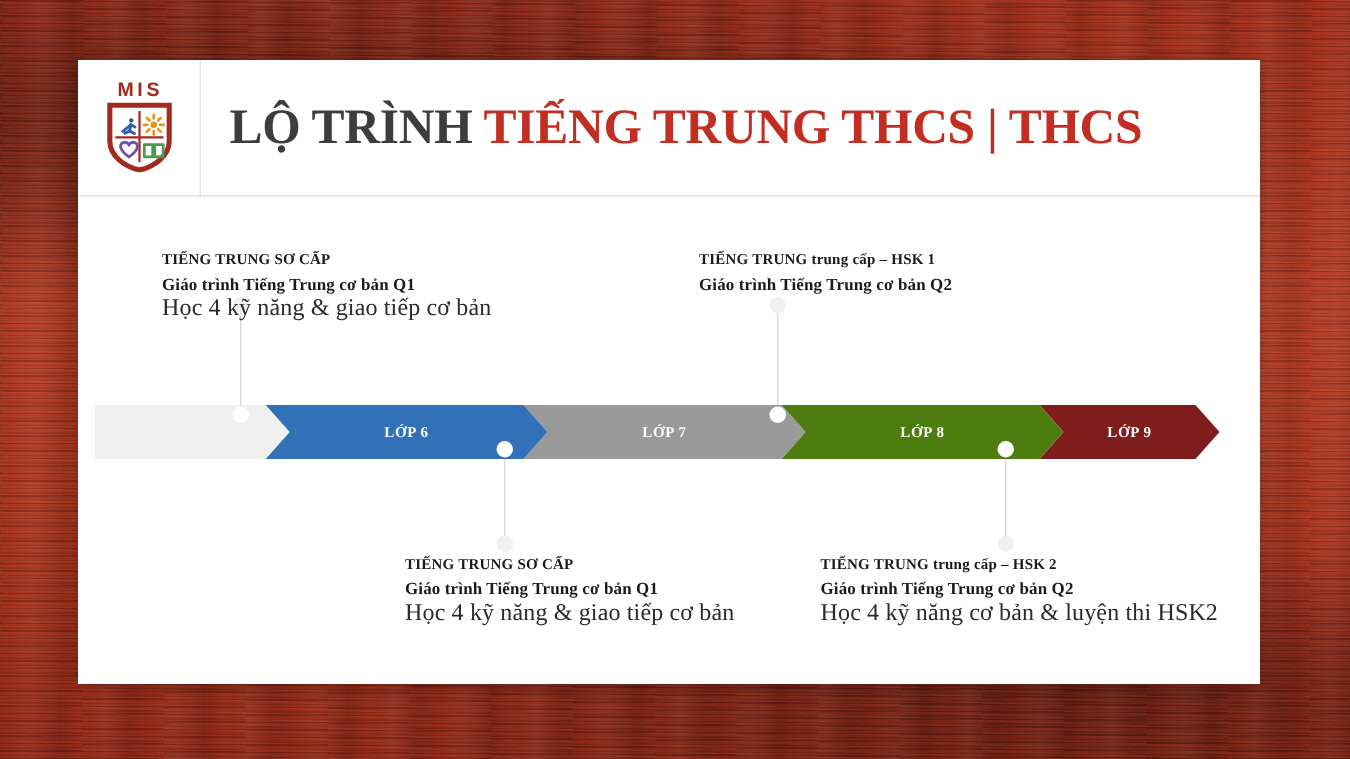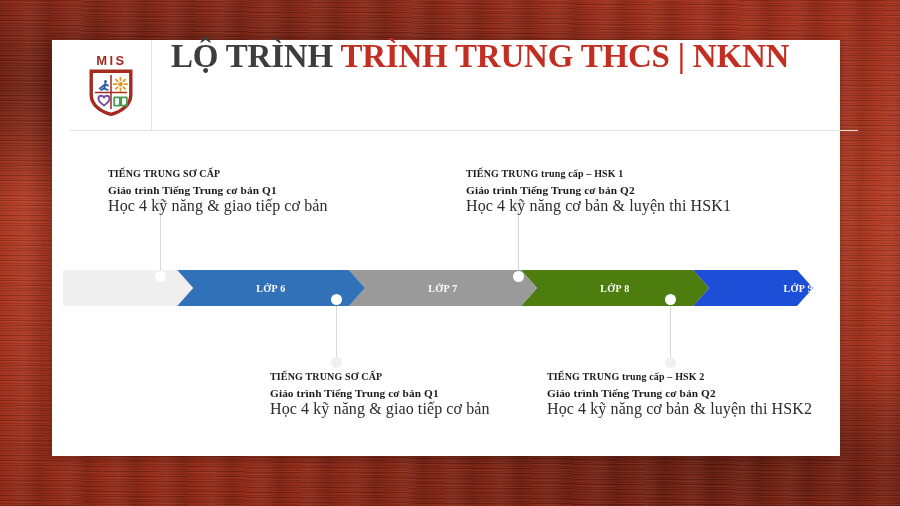--- a/index.html
+++ b/index.html
@@ -71,22 +71,22 @@
     box-shadow: 0 2px 10px rgba(0,0,0,.30);
   }
 
   
   .header {
     position: absolute;
     left: 0; top: 0;
     width: 100%;
     height: 91px;
     display: flex;
+    align-items: center;
     border-bottom: 1px solid #e3e3e3;
-    margin-left: 18px;
   }
   .logo-cell {
     width: 82px;
     height: 91px;
     display: flex;
     align-items: center;
     justify-content: center;
     border-right: 1px solid #e3e3e3;
     flex: none;
   }
@@ -237,57 +237,56 @@
               <path d="M32.2 28.4 H37.8 V36.6 H32.2 Z"></path>
               <line x1="31.5" y1="28" x2="31.5" y2="37"></line>
             </g>
           </svg>
         </div>
       </div>
     </div>
 
     <div class="title-cell">
       <div class="title">
-        <span>LỘ TRÌNH </span><span class="red">TRÌNH TRUNG THCS | NKNN</span>
+        <span>LỘ TRÌNH </span><span class="red">TIẾNG TRUNG THCS | THCS</span>
       </div>
     </div>
   </div>
 
   <div id="timeline">
       <div class="chev" style="left: 0px; width: 130px; background: rgb(239, 239, 239); z-index: 10; clip-path: polygon(0px 0px, calc(100% - 16px) 0px, 100% 50%, calc(100% - 16px) 100%, 0px 100%, 0px 50%);"></div>
       <div class="chev" style="left: 114px; width: 188px; background: rgb(48, 113, 184); z-index: 9; clip-path: polygon(0px 0px, calc(100% - 16px) 0px, 100% 50%, calc(100% - 16px) 100%, 0px 100%, 16px 50%);">
         <span class="chev-label">LỚP 6</span>
       </div>
       <div class="chev" style="left: 286px; width: 188px; background: rgb(154, 154, 154); z-index: 8; clip-path: polygon(0px 0px, calc(100% - 16px) 0px, 100% 50%, calc(100% - 16px) 100%, 0px 100%, 16px 50%);">
         <span class="chev-label">LỚP 7</span>
       </div>
       <div class="chev" style="left: 458px; width: 188px; background: #4d7c0f; z-index: 7; clip-path: polygon(0px 0px, calc(100% - 16px) 0px, 100% 50%, calc(100% - 16px) 100%, 0px 100%, 16px 50%);">
         <span class="chev-label">LỚP 8</span>
       </div>
-      <div class="chev" style="left: 630px; width: 120px; background: #1d4ed8; z-index: 6; clip-path: polygon(0px 0px, calc(100% - 16px) 0px, 100% 50%, calc(100% - 16px) 100%, 0px 100%, 16px 50%); justify-content: flex-end;">
+      <div class="chev" style="left: 630px; width: 120px; background: #7f1d1d; z-index: 6; clip-path: polygon(0px 0px, calc(100% - 16px) 0px, 100% 50%, calc(100% - 16px) 100%, 0px 100%, 16px 50%);">
         <span class="chev-label">LỚP 9</span>
       </div>
     </div>
 
   <div id="annotations">
       <div class="connector" style="left: 108px; top: 163px; height: 73px;"></div>
       <div class="dot on-bar" style="left: 108px; top: 231px; position: absolute; z-index: 20;"></div>
       <div class="dot on-text" style="left: 108px; top: 158px; position: absolute;"></div>
       <div class="tblock" style="left: 56px; top: 126px;">
         <div class="l1">TIẾNG TRUNG SƠ CẤP</div>
         <div class="l2">Giáo trình Tiếng Trung cơ bản Q1</div>
         <div class="l3">Học 4 kỹ năng &amp; giao tiếp cơ bản</div>
       </div>
       <div class="connector" style="left: 466px; top: 163px; height: 73px;"></div>
       <div class="dot on-bar" style="left: 466px; top: 231px; position: absolute; z-index: 20;"></div>
       <div class="dot on-text" style="left: 466px; top: 158px; position: absolute;"></div>
       <div class="tblock" style="left: 414px; top: 126px;">
         <div class="l1">TIẾNG TRUNG trung cấp – HSK 1</div>
         <div class="l2">Giáo trình Tiếng Trung cơ bản Q2</div>
-        <div class="l3">Học 4 kỹ năng cơ bản &amp; luyện thi HSK1</div>
       </div>
       <div class="connector" style="left: 284px; top: 260px; height: 62px;"></div>
       <div class="dot on-bar" style="left: 284px; top: 254px; position: absolute; z-index: 20;"></div>
       <div class="dot on-text" style="left: 284px; top: 317px; position: absolute;"></div>
       <div class="tblock" style="left: 218px; top: 329px;">
         <div class="l1">TIẾNG TRUNG SƠ CẤP</div>
         <div class="l2">Giáo trình Tiếng Trung cơ bản Q1</div>
         <div class="l3">Học 4 kỹ năng &amp; giao tiếp cơ bản</div>
       </div>
       <div class="connector" style="left: 618px; top: 260px; height: 62px;"></div>

